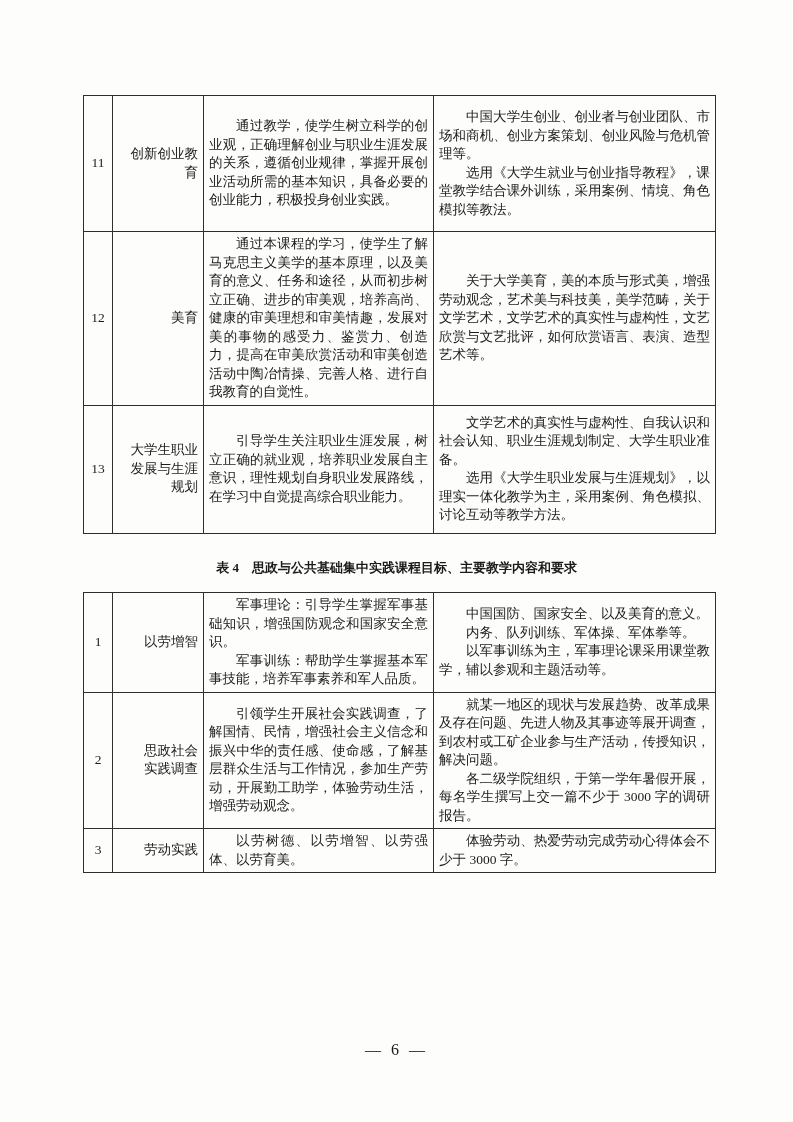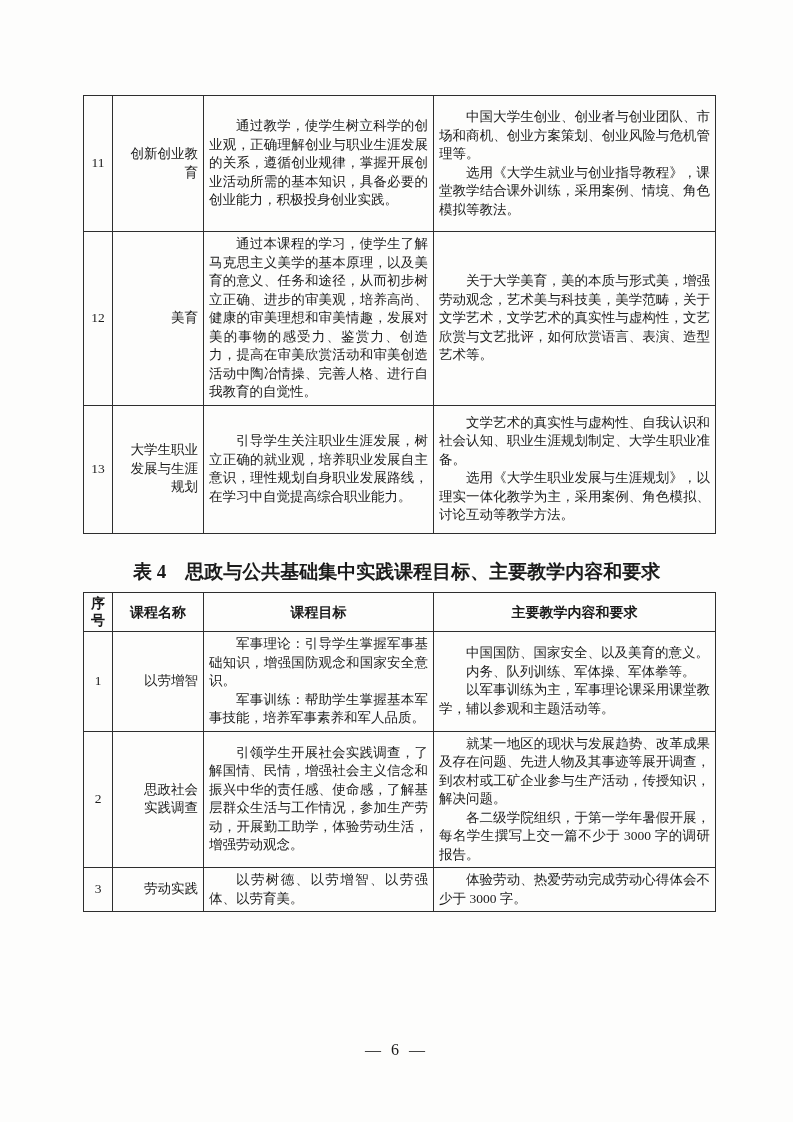--- a/index.html
+++ b/index.html
@@ -62,21 +62,21 @@
   .tbl-b .r1 > td { height: 91px; }
   .tbl-b .r2 > td { height: 122px; }
   .tbl-b .r3 > td { height: 36px; }
   .caption {
     position: absolute;
     top: 559px;
     left: 0;
     width: 793px;
     text-align: center;
     font-weight: bold;
-    font-size: 19px;
+    font-size: 13px;
   }
   .footer {
     position: absolute;
     top: 1041px;
     left: 0;
     width: 793px;
     text-align: center;
     font-size: 16px;
     letter-spacing: 3px;
   }
@@ -135,26 +135,20 @@
   <div class="caption">表 4　思政与公共基础集中实践课程目标、主要教学内容和要求</div>
 
   <table class="tbl tbl-b">
     <colgroup>
         <col class="c1">
         <col class="c2">
         <col class="c3">
         <col class="c4">
       </colgroup>
     <tbody>
-      <tr class="hdr rh">
-        <th>序号</th>
-        <th>课程名称</th>
-        <th>课程目标</th>
-        <th>主要教学内容和要求</th>
-      </tr>
       <tr class="r1">
         <td class="c-no">1</td>
         <td class="c-name">以劳增智</td>
         <td class="c-goal">
           <p>军事理论：引导学生掌握军事基础知识，增强国防观念和国家安全意识。</p>
           <p>军事训练：帮助学生掌握基本军事技能，培养军事素养和军人品质。</p>
         </td>
         <td class="c-content">
           <p>中国国防、国家安全、以及美育的意义。</p>
           <p>内务、队列训练、军体操、军体拳等。</p>

